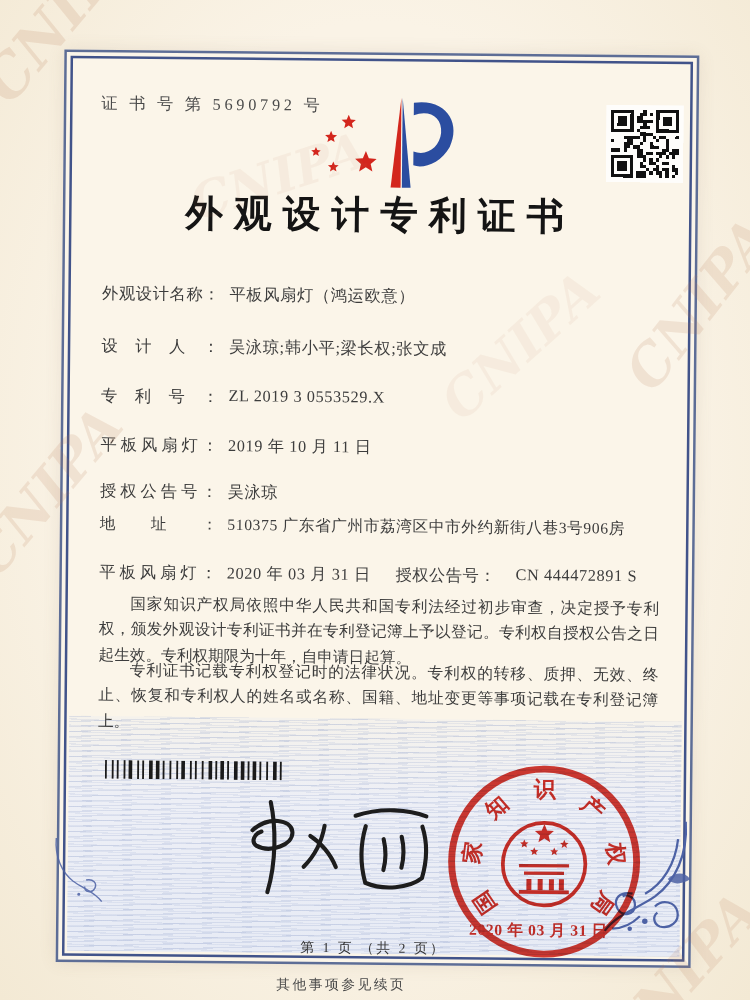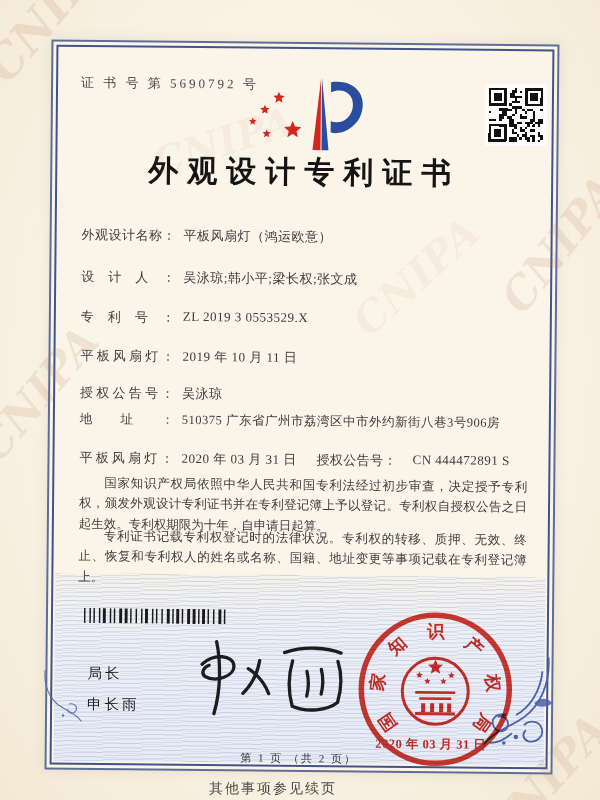--- a/index.html
+++ b/index.html
@@ -59,21 +59,21 @@
   .signature{position:absolute;left:138px;top:586px;width:175px;height:98px;z-index:3;}
   .seal{position:absolute;left:306px;top:562px;width:164px;height:164px;z-index:4;mix-blend-mode:multiply;opacity:.95;}
   .seal-char{font-size:17.5px;font-weight:700;fill:#d3261d;font-family:"Liberation Serif","DejaVu Serif",serif;}
   .seal-date{font-size:12.5px;font-weight:700;fill:#d3261d;letter-spacing:.5px;}
   .flourish{position:absolute;z-index:3;}
   .fl-br{right:-5px;bottom:22px;width:80px;height:95px;}
   .fl-bl{left:-7px;bottom:40px;width:46px;height:62px;transform:scaleX(-1);opacity:.85;}
   .page-footer{position:absolute;left:0;bottom:4px;width:100%;text-align:center;font-size:11px;letter-spacing:2px;color:#333;z-index:3;}
   .continuation{
     position:absolute;left:0;top:780px;width:546px;text-align:center;z-index:2;
-    font-size:14px;letter-spacing:2px;color:#4a4a4a;
+    font-size:11px;letter-spacing:2px;color:#4a4a4a;
   }
 </style>
 </head>
 <body>
 
 <div class="wm wm1">CNIPA</div>
 <div class="wm wm2">CNIPA</div>
 <div class="wm wm3">CNIPA</div>
 <div class="wm wm4">CNIPA</div>
 <div class="wm wm5">CNIPA</div>
@@ -283,24 +283,20 @@
         <rect x="108.65" y="0" width="2.90" height="15"></rect>
         <rect x="114.10" y="0" width="1.45" height="15"></rect>
         <rect x="118.10" y="0" width="2.90" height="15"></rect>
         <rect x="123.55" y="0" width="1.45" height="15"></rect>
         <rect x="129.00" y="0" width="1.45" height="15"></rect>
         <rect x="134.45" y="0" width="2.90" height="15"></rect>
         <rect x="139.90" y="0" width="1.45" height="15"></rect>
       </g>
   </svg>
 
-  <div class="director">
-    <div>局长</div>
-    <div>申长雨</div>
-  </div>
 
   <svg class="signature" viewBox="0 0 170 95">
     <g fill="none" stroke="#1d1d1d" stroke-width="3.2" stroke-linecap="round">
       <path d="M30,12 C34,30 35,58 28,82"></path>
       <path d="M16,34 C28,23 46,25 47,35 C48,45 30,52 19,46 C15,43 17,37 23,35"></path>
       <path d="M72,30 C70,42 64,54 56,62"></path>
       <path d="M61,38 C69,43 77,52 81,62"></path>
       <path d="M96,22 C116,15 138,17 151,22"></path>
       <path d="M104,30 C100,44 100,60 104,74 C118,80 138,78 148,70 C152,56 152,42 148,30"></path>
       <path d="M118,40 C120,48 120,56 118,64"></path>

